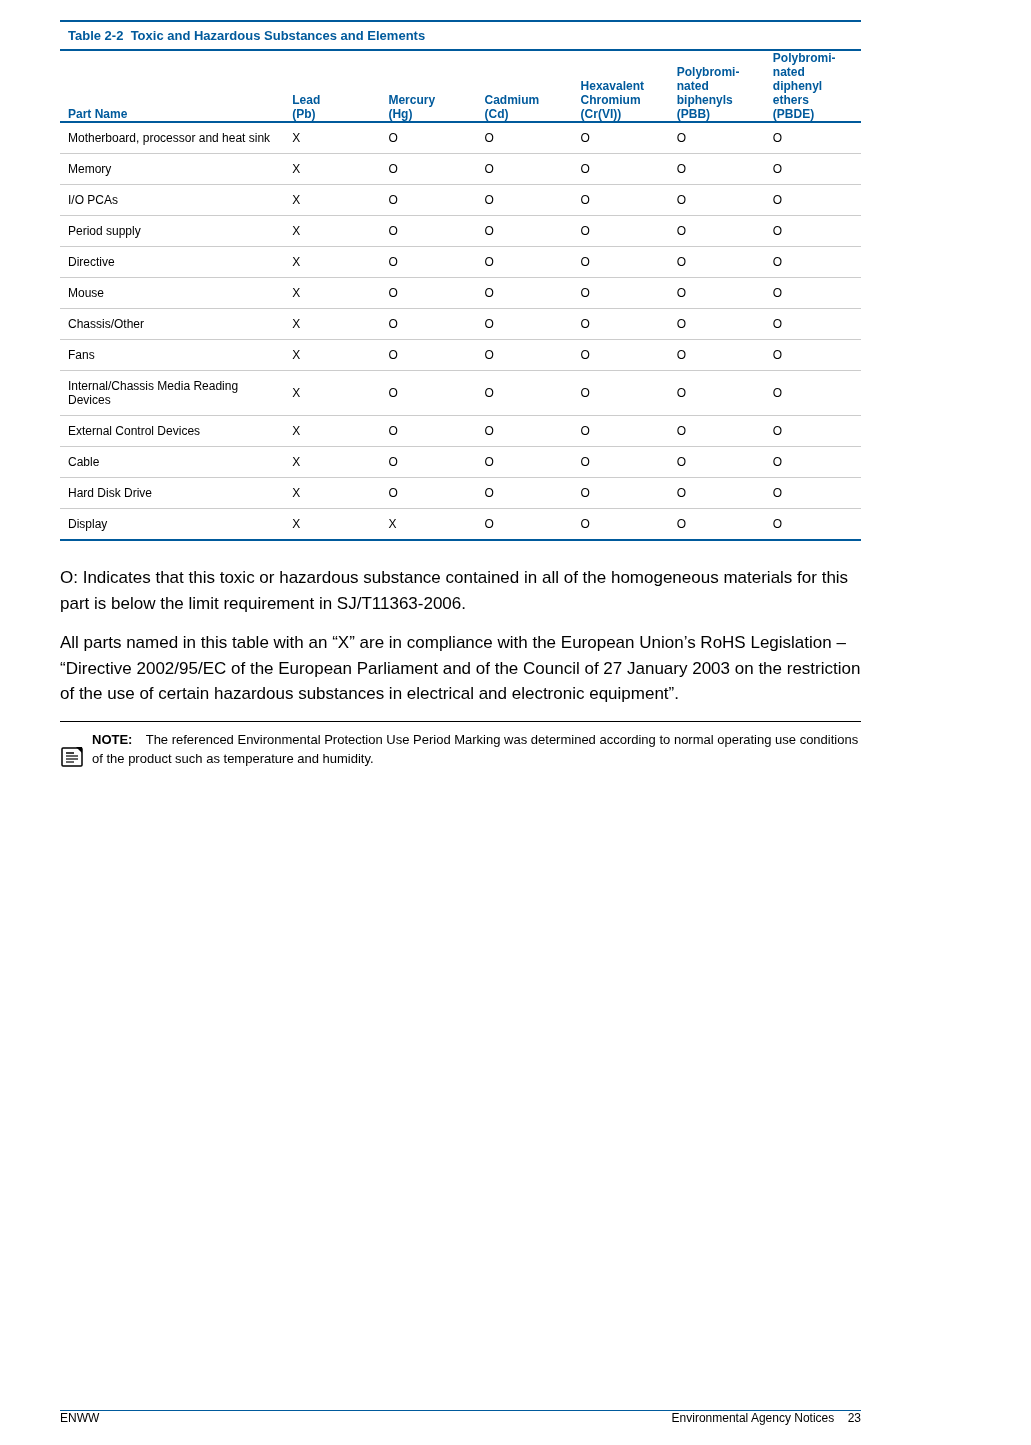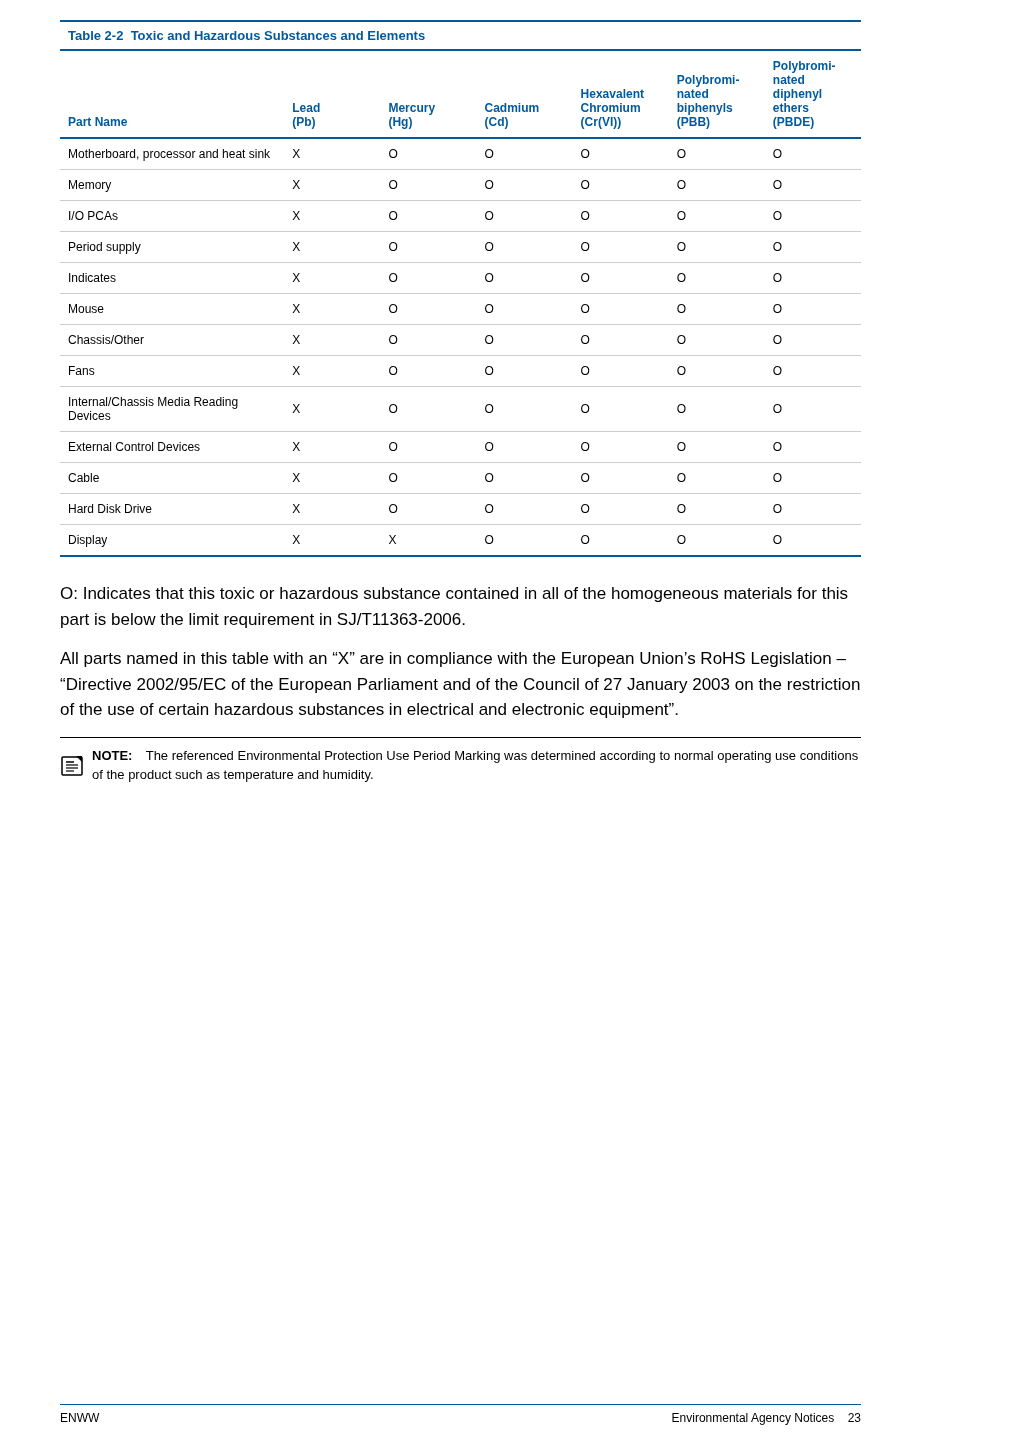--- a/index.html
+++ b/index.html
@@ -36,21 +36,21 @@
     table {
       width: 100%;
       border-collapse: collapse;
       margin-bottom: 20px;
     }
 
     thead th {
       font-size: 12px;
       font-weight: bold;
       color: #005a9c;
-      padding: 8px 8px;
+      padding: 0 8px;
       vertical-align: bottom;
       border-bottom: 2px solid #005a9c;
       text-align: left;
     }
 
     thead th.part-name-col {
       width: 28%;
     }
     thead th.data-col {
       width: 12%;
@@ -79,21 +79,21 @@
     }
     .content-section p {
       font-size: 17px;
       line-height: 1.5;
       margin-bottom: 14px;
       color: #000;
     }
 
     .note-box {
       display: flex;
-      align-items: center;
+      align-items: flex-end;
       margin-top: 10px;
       border-top: 1px solid #000;
       padding-top: 8px;
     }
     .note-icon {
       display: inline-flex;
       align-items: center;
       justify-content: center;
       margin-right: 8px;
       flex-shrink: 0;
@@ -117,21 +117,20 @@
     
     .page-footer {
       position: absolute;
       bottom: 20px;
       left: 60px;
       right: 60px;
       display: flex;
       justify-content: space-between;
       align-items: center;
       border-top: 1px solid #005a9c;
-      padding-top: 6px;
       font-size: 12px;
       color: #000;
     }
   </style>
 </head>
 <body>
 
 <div class="page-container">
 
   <div class="table-title">
@@ -183,21 +182,21 @@
         <tr>
           <td class="part-name-cell">Period supply</td>
           <td>X</td>
           <td>O</td>
           <td>O</td>
           <td>O</td>
           <td>O</td>
           <td>O</td>
         </tr>
         <tr>
-          <td class="part-name-cell">Indicates</td>
+          <td class="part-name-cell">Directive</td>
           <td>X</td>
           <td>O</td>
           <td>O</td>
           <td>O</td>
           <td>O</td>
           <td>O</td>
         </tr>
         <tr>
           <td class="part-name-cell">Mouse</td>
           <td>X</td>

